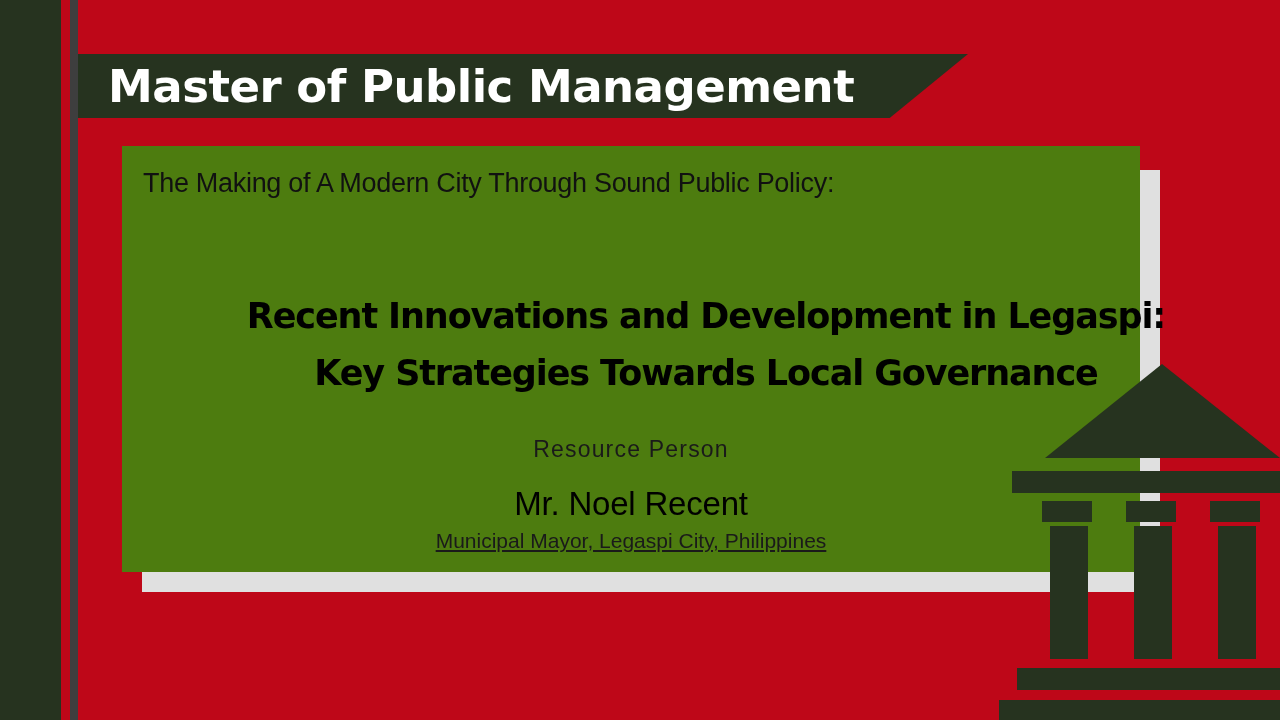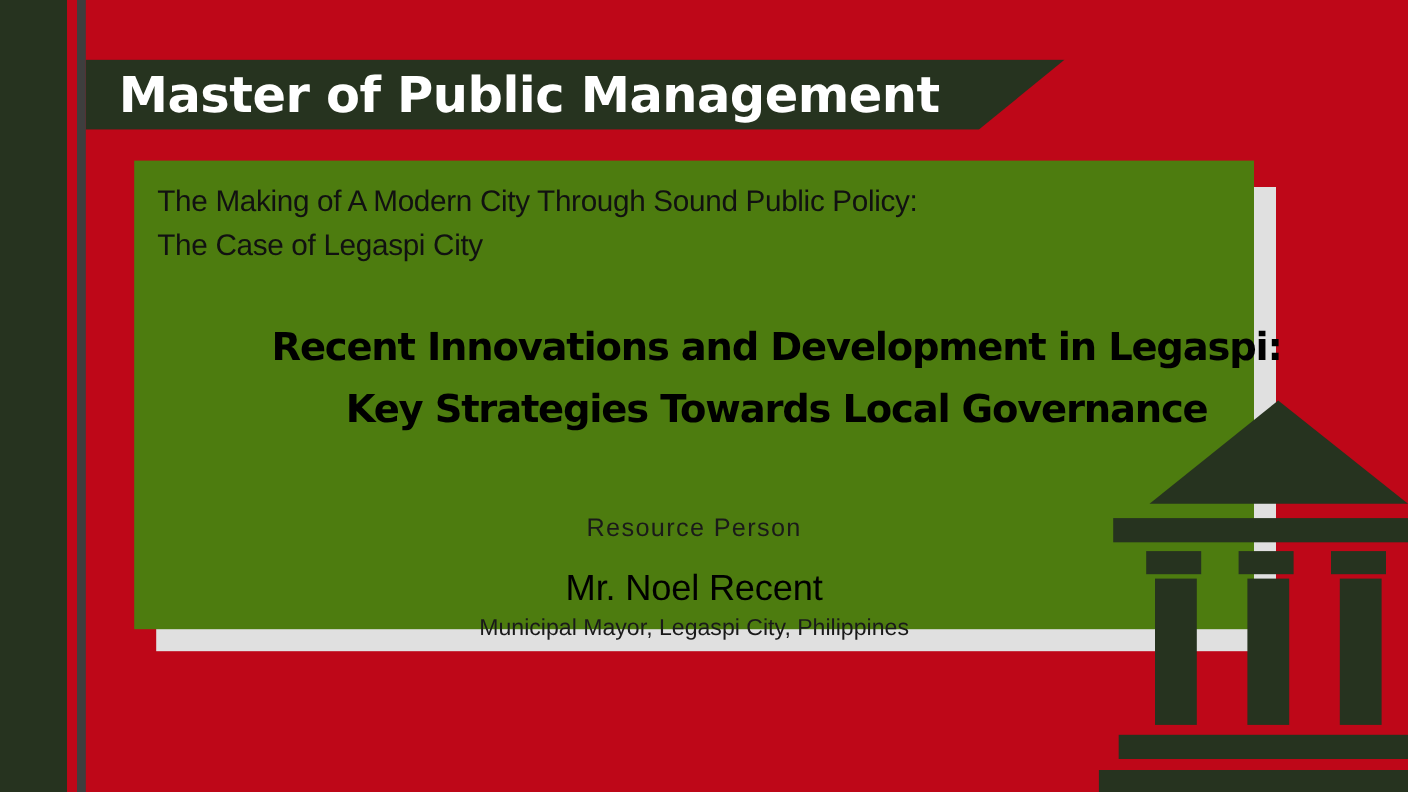--- a/index.html
+++ b/index.html
@@ -116,37 +116,37 @@
     top: 290px;
     width: 1018px;
     text-align: center;
   }
   .role-label {
     font-family: "Liberation Sans", sans-serif;
     font-size: 23px;
     font-weight: 400;
     color: #1A1A1A;
     letter-spacing: 1.2px;
-    margin-top: 30px;
   }
   .speaker-name {
     margin-top: 22px;
     font-family: "Liberation Sans", sans-serif;
     font-size: 33px;
     font-weight: 400;
     color: #000000;
     letter-spacing: -0.2px;
   }
   .speaker-affiliation {
     margin-top: 6px;
     font-family: "Liberation Sans", sans-serif;
     font-size: 21px;
     font-weight: 400;
     color: #1A1A1A;
     letter-spacing: 0px;
+    text-decoration: underline;
   }
 
   
   .emblem {
     position: absolute;
     left: 995px;
     top: 358px;
     width: 285px;
     height: 362px;
   }
@@ -164,21 +164,20 @@
   <div class="banner">
     <div class="banner-title">Master of Public Management</div>
   </div>
 
   <div class="card-shadow"></div>
 
   <div class="card">
 
     <div class="subtitle-block">
       <div class="subtitle-line">The Making of A Modern City Through Sound Public Policy:</div>
-      <div class="subtitle-line">The Case of Legaspi City</div>
     </div>
 
     <div class="main-title">
       <div class="main-title-line">Recent Innovations and Development in Legaspi:</div>
       <div class="main-title-line">Key Strategies Towards Local Governance</div>
     </div>
 
     <div class="speaker-block">
       <div class="role-label">Resource Person</div>
       <div class="speaker-name">Mr. Noel Recent</div>

